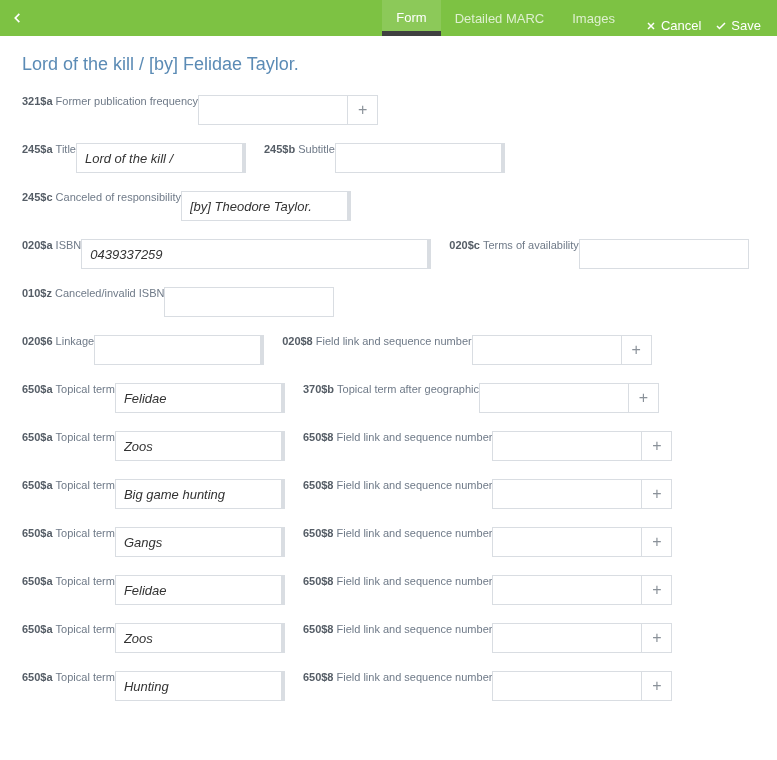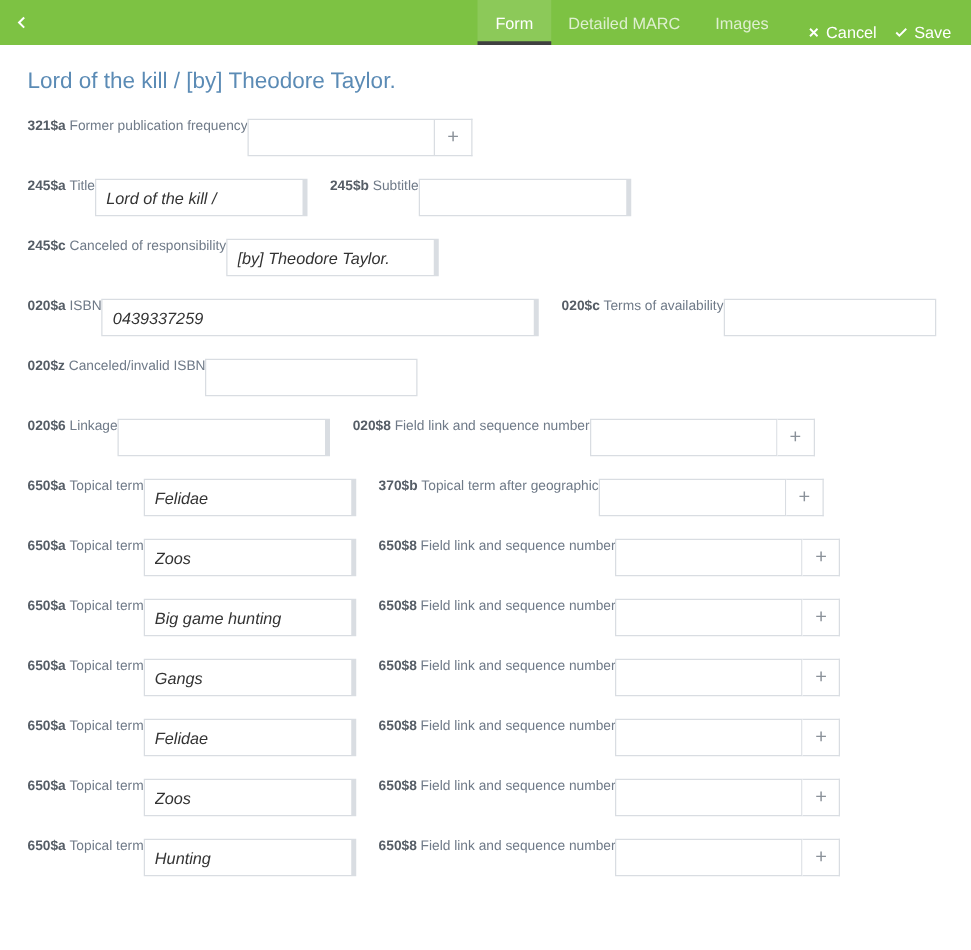--- a/index.html
+++ b/index.html
@@ -3,21 +3,21 @@
 <meta charset="utf-8">
 <style>
   * { box-sizing: border-box; margin: 0; padding: 0; }
   body { font-family: "Segoe UI", Arial, sans-serif; background: #fff; width: 777px; height: 760px; overflow: hidden; }
   .topbar { background: #7dc243; height: 36px; display: flex; align-items: center; color: #fff; font-size: 13px; }
   .topbar .back { width: 34px; display: flex; align-items: center; justify-content: center; cursor: pointer; height: 100%; }
   .topbar .back svg { width: 14px; height: 14px; fill: #fff; }
   .topbar .spacer { flex: 1; }
   .topbar .tabs { display: flex; height: 100%; }
   .topbar .tab { padding: 0 14px; display: flex; align-items: center; cursor: pointer; color: rgba(255,255,255,0.75); height: 100%; }
-  .topbar .tab.active { background: rgba(255,255,255,0.12); color: #fff; border-bottom: 3px solid #404040; padding-top:3px; }
+  .topbar .tab.active { background: rgba(255,255,255,0.12); color: #fff; border-bottom: 5px solid #404040; padding-top:3px; }
   .topbar .actions { display: flex; gap: 14px; padding: 0 16px; align-items: center; }
   .topbar .action { display: flex; align-items: center; gap: 4px; cursor: pointer; margin-top: 15px; }
   .topbar .action svg { width: 12px; height: 12px; fill: #fff; }
   .content { padding: 18px 22px 22px 22px; height: calc(760px - 36px); overflow-y: auto; }
   .page-title { color: #5b8bb5; font-size: 18px; font-weight: 400; margin-bottom: 20px; }
   .row { display: flex; gap: 18px; margin-bottom: 18px; flex-wrap: wrap; }
   .field { display: flex; flex-direction: row; }
   .field label { font-size: 11px; color: #6f7a88; margin-bottom: 4px; }
   .field label .tag { color: #555d66; font-weight: 600; margin-right: 3px; }
   .input-wrap { display: flex; }
@@ -58,21 +58,21 @@
     <div class="action">
       <svg viewBox="0 0 24 24">
           <path d="M4 12l5 5L20 6" stroke="#fff" stroke-width="3" fill="none"></path>
         </svg>
       <span>Save</span>
     </div>
   </div>
 </div>
 
 <div class="content">
-  <h2 class="page-title">Lord of the kill / [by] Theodore Taylor.</h2>
+  <h2 class="page-title">Lord of the kill / [by] Felidae Taylor.</h2>
 
   <div class="row">
     <div class="field">
       <label><span class="tag">321$a</span><span>Former publication frequency</span></label>
       <div class="input-wrap noaccent">
         <input type="text" class="w150" value="" style="">
         <div class="plus-btn">+</div>
       </div>
     </div>
   </div>
@@ -105,21 +105,21 @@
           <input type="text" class="w350" value="0439337259" style="">
         </div>
     </div>
     <div class="field">
       <label><span class="tag">020$c</span><span>Terms of availability</span></label>
       <div class="input-wrap noaccent">
           <input type="text" class="w170" value="" style="">
         </div>
     </div>
     <div class="field">
-      <label><span class="tag">020$z</span><span>Canceled/invalid ISBN</span></label>
+      <label><span class="tag">010$z</span><span>Canceled/invalid ISBN</span></label>
       <div class="input-wrap noaccent">
           <input type="text" class="w170" value="" style="">
         </div>
     </div>
   </div>
 
   <div class="row">
     <div class="field">
       <label><span class="tag">020$6</span><span>Linkage</span></label>
       <div class="input-wrap">

